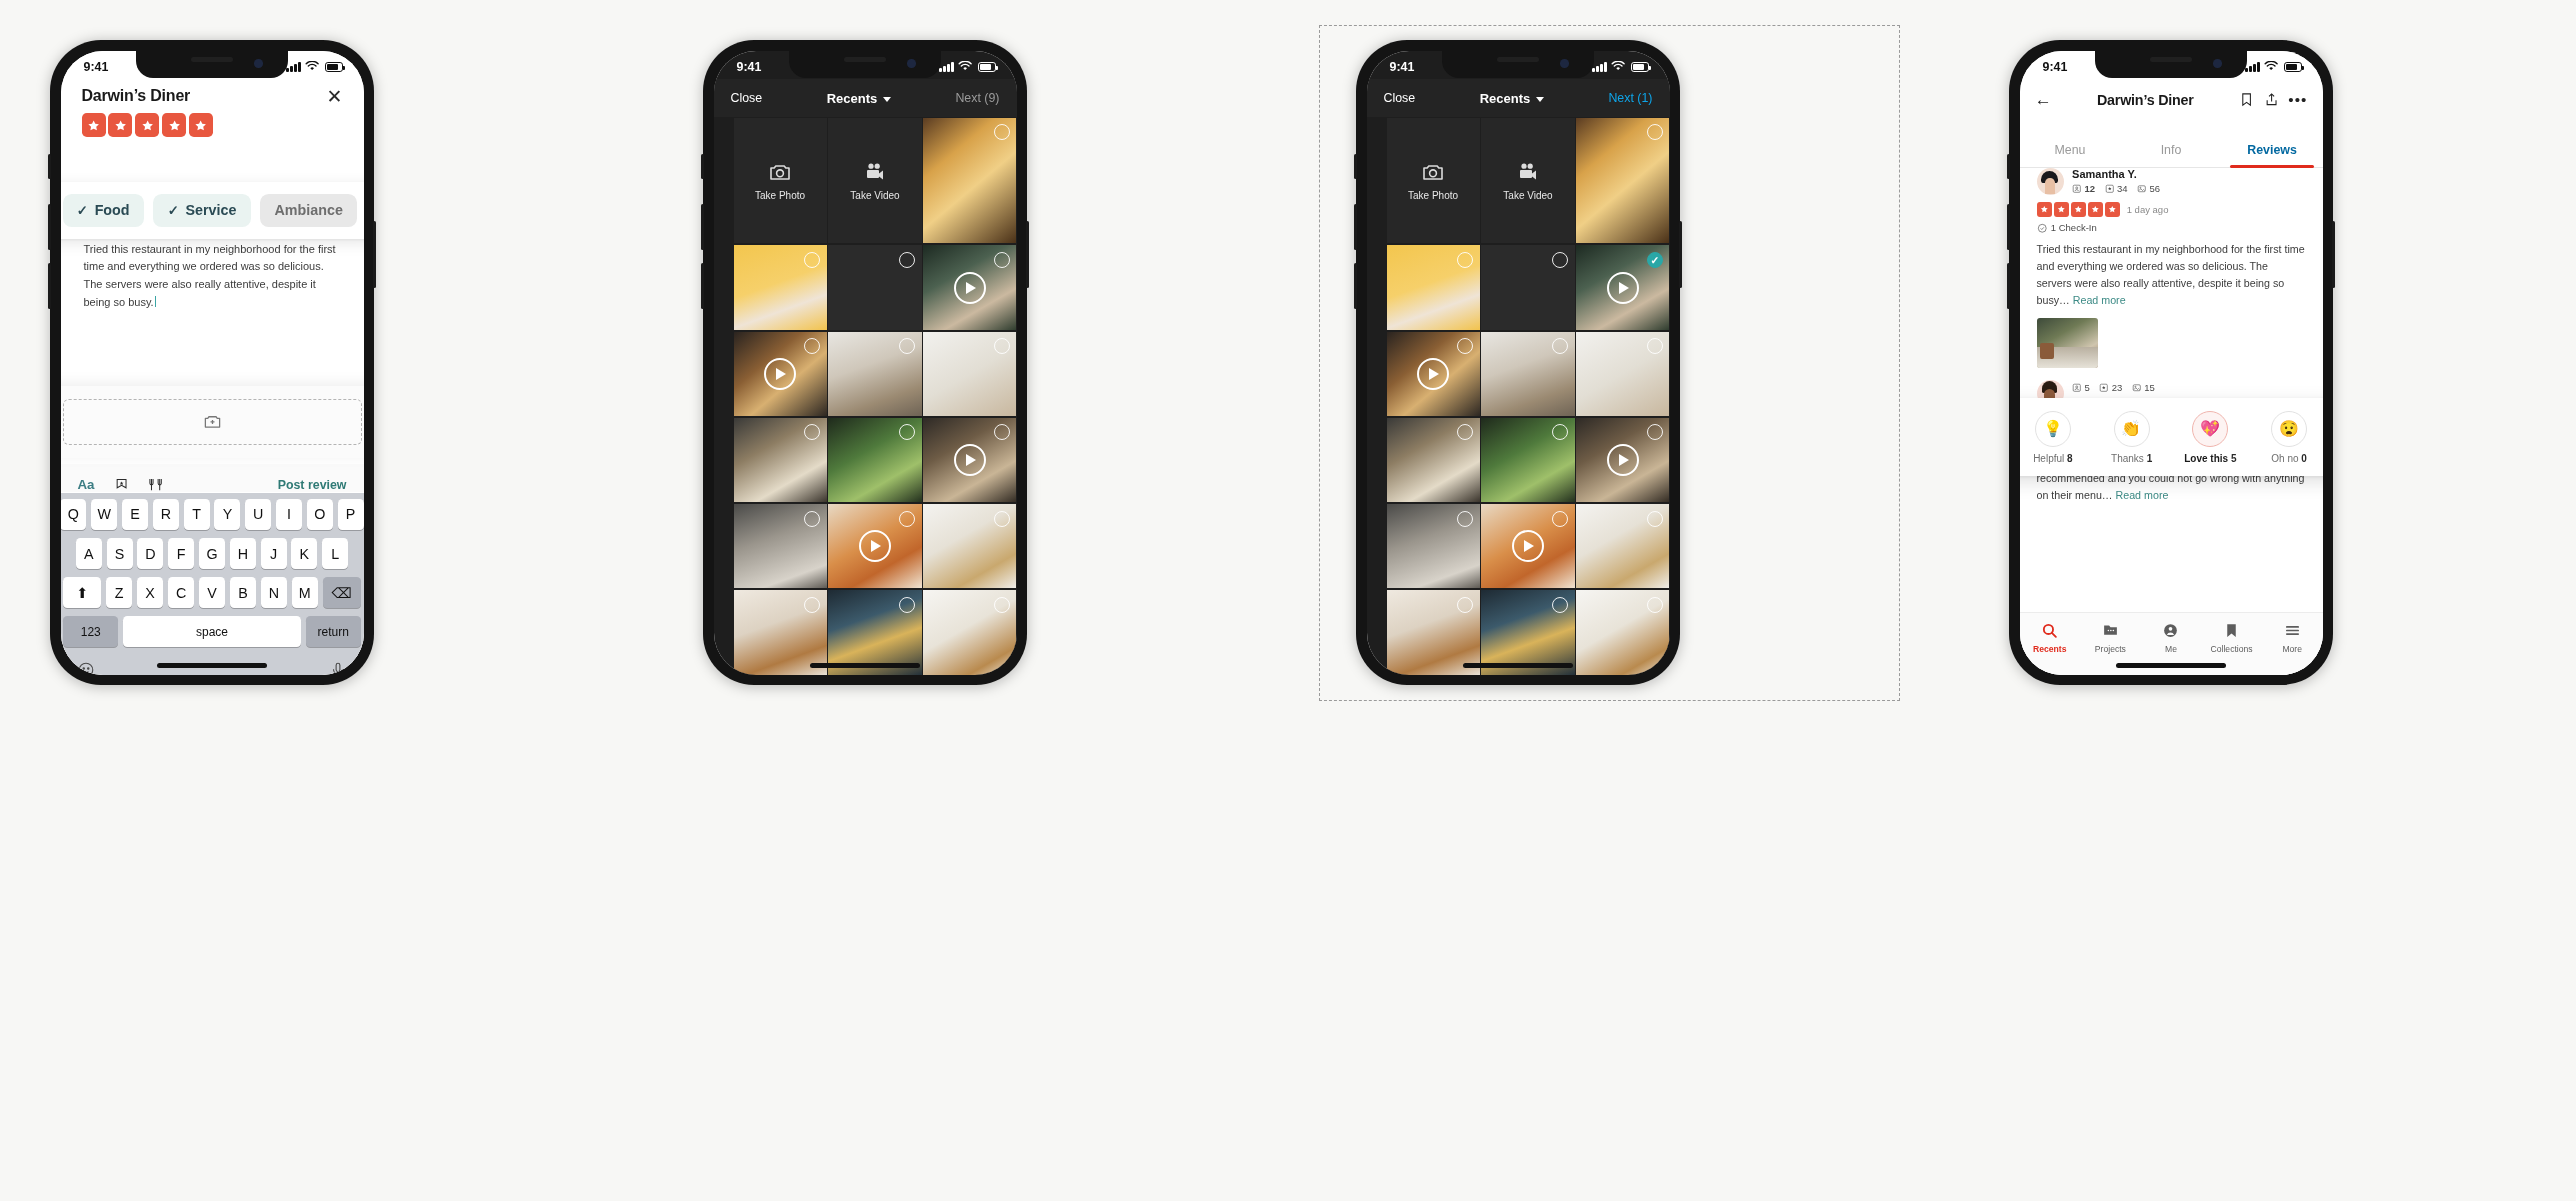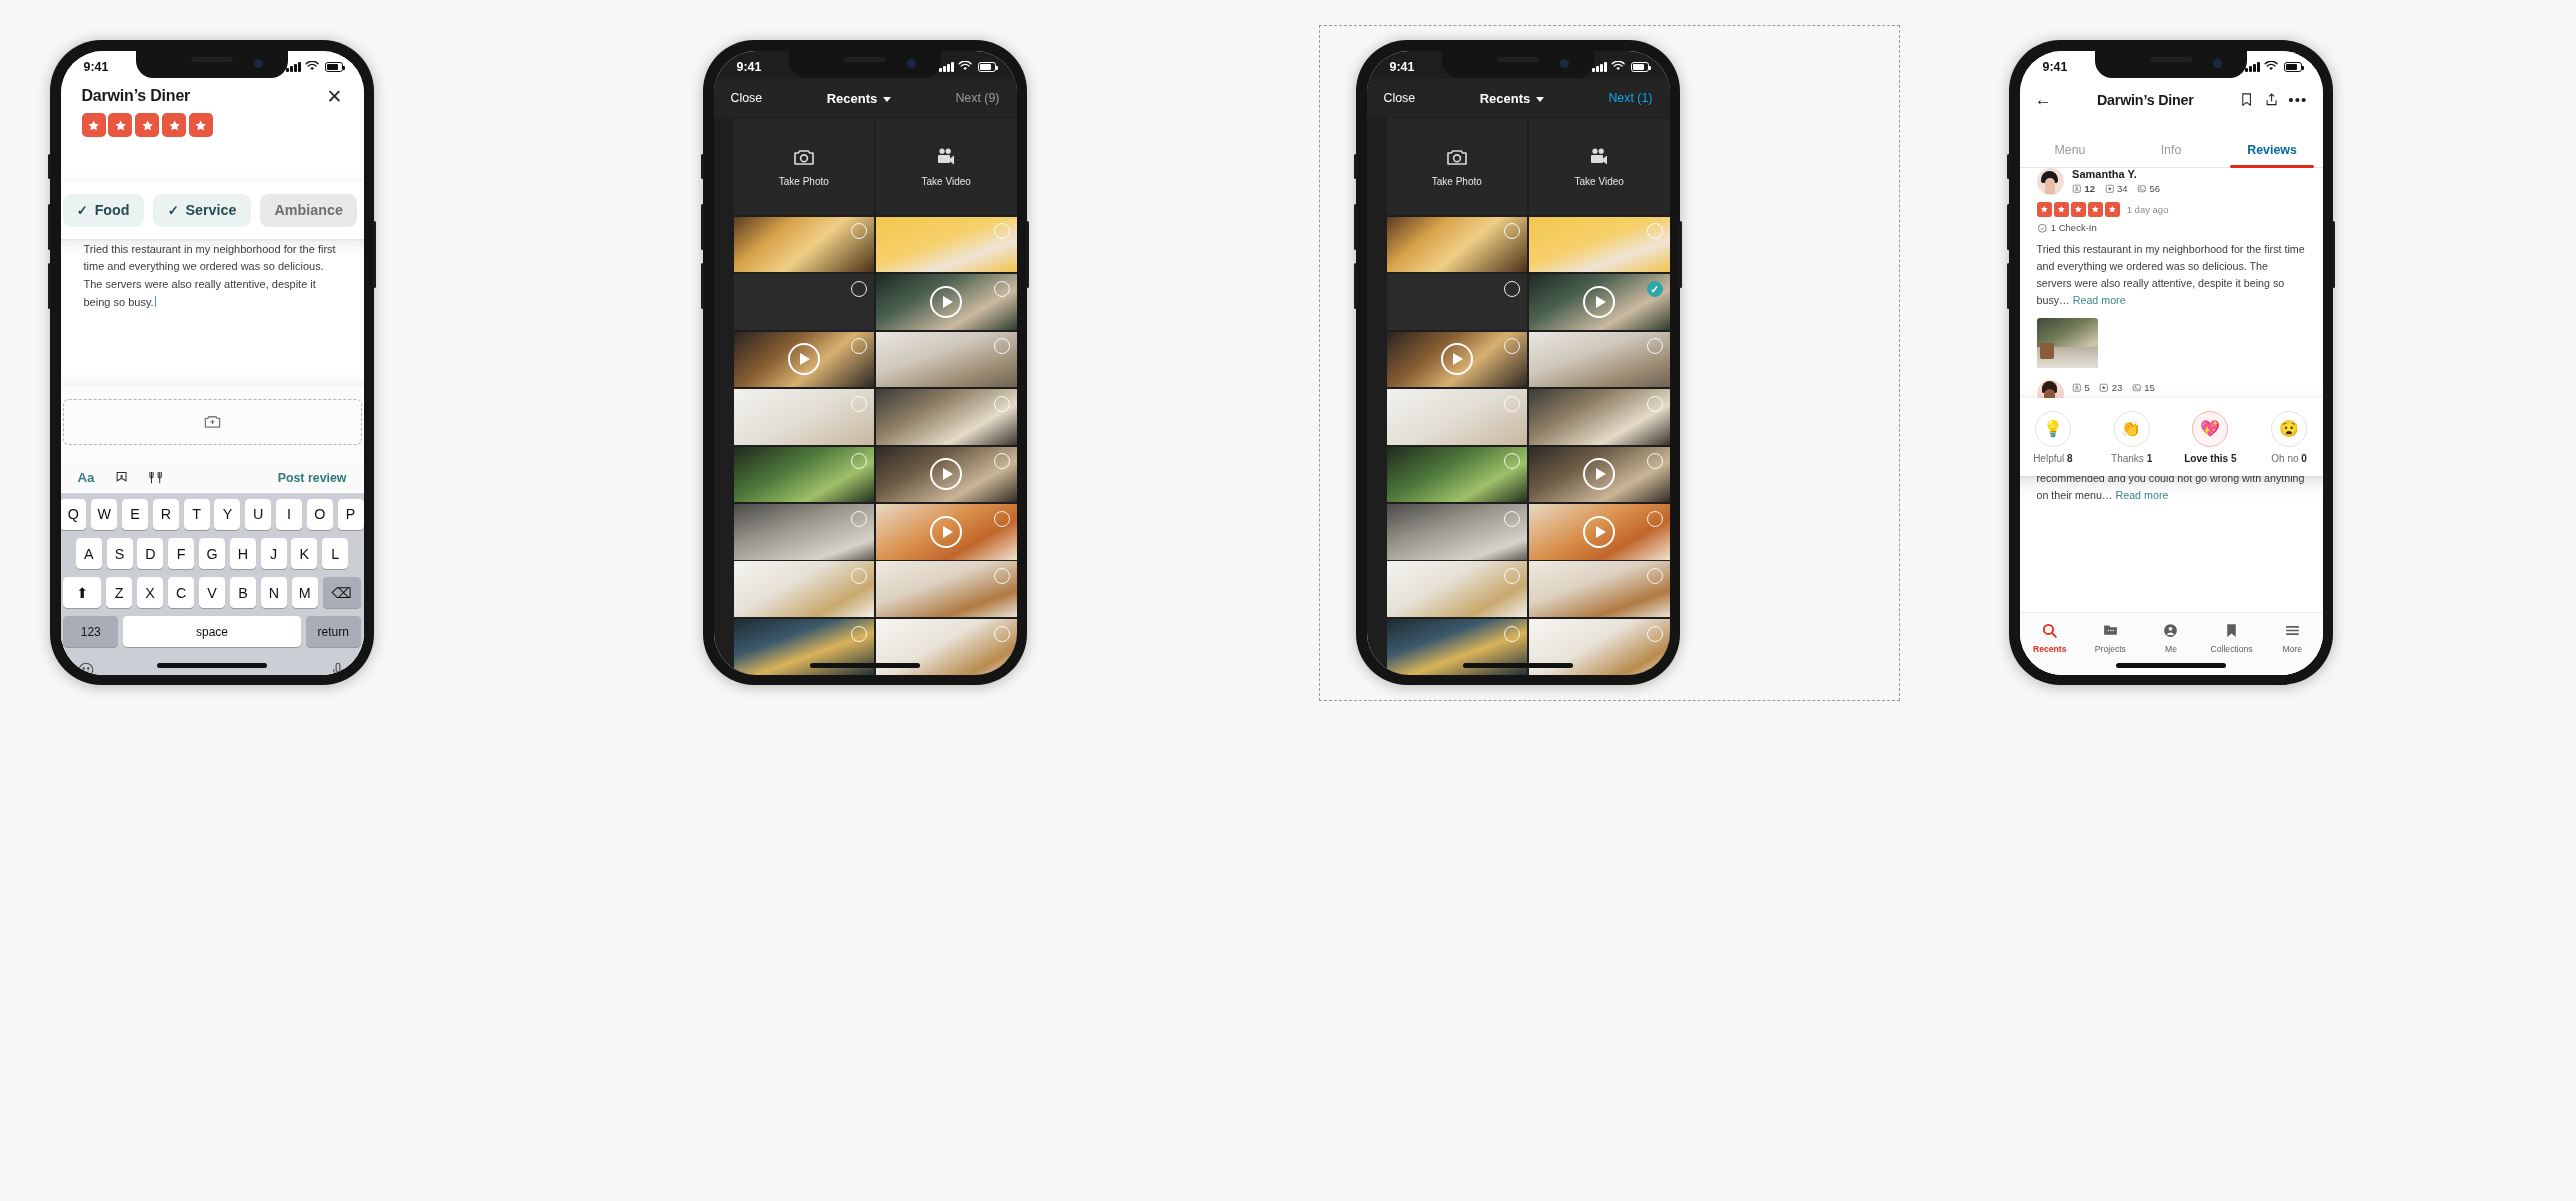--- a/index.html
+++ b/index.html
@@ -94,21 +94,21 @@
            vertical-align:-1px; margin-left:1px; }
 
   .attach-card { position:absolute; left:-23px; right:-23px; top:335px;
     background:#fbfbfb; border-radius:15.2px; padding:13.3px 25px;
     box-shadow:0 -2.9px 13.3px rgba(0,0,0,.07); z-index:18; }
   .attach-drop { border:1.5px dashed #b4b4b4; border-radius:5.7px; height:46px;
     display:flex; align-items:center; justify-content:center; }
   .attach-drop svg { width:19px;height:19px;stroke:#777;fill:none;stroke-width:1.6; }
 
   .fmt-bar { position:absolute; left:0; right:0; top:413px; height:28.6px; background:#fafafa;
-    display:flex; align-items:center; padding:0 17px; gap:19px; z-index:10; }
+    display:flex; align-items:flex-end; padding:0 17px; gap:19px; z-index:10; }
   .fmt-bar .aa { color:#3c7d83; font-size:13.3px; font-weight:700; }
   .fmt-bar svg { width:15.2px;height:15.2px;stroke:#2b2b2b;fill:none;stroke-width:1.6; }
   .post-review { margin-left:auto; color:#2f7a75; font-size:12.4px; font-weight:700; }
 
   .kb { position:absolute; left:0; right:0; bottom:0; top:442px;
         background:#cbced4; padding:6.7px 2.9px 0 2.9px; }
   .kb-row { display:flex; justify-content:center; gap:4.8px; margin-bottom:8.6px; }
   .key { background:#fff; border-radius:4.3px; height:30.5px; min-width:26px; flex:1;
          display:flex; align-items:center; justify-content:center;
          font-size:14.3px; color:#111; box-shadow:0 1px 0 rgba(0,0,0,.25); }
@@ -130,21 +130,21 @@
   .pp { position:absolute; inset:0; background:#1e1e1e; }
   .pp-nav { position:absolute; top:28.6px; left:0; right:0; height:38px; background:#242424;
             display:flex; align-items:center; justify-content:space-between;
             padding:0 17px; color:#fff; font-size:12.4px; z-index:30; }
   .pp-nav .mid { display:flex; align-items:center; gap:5.7px; font-weight:700; font-size:13px; }
   .pp-nav .chev { width:0;height:0;border-left:4.8px solid transparent;border-right:4.8px solid transparent;
                   border-top:5.7px solid #fff; margin-top:1.9px; }
   .pp-nav .next { color:#9b9b9b; }
   .pp-nav .next.active { color:#0ea5e9; }
   .pp-grid { position:absolute; top:67px; left:0; right:0; bottom:0;
-             display:grid; grid-template-columns:repeat(2,1fr); gap:1.9px; background:#1e1e1e;margin-left:20px; }
+             display:grid; grid-template-columns:repeat(3,1fr); gap:1.9px; background:#1e1e1e;margin-left:20px; }
   .cell { position:relative; overflow:hidden; background:#2b2b2b; }
   .cell.capture { display:flex; flex-direction:column; align-items:center; justify-content:center; gap:6.7px;
                   background:#272727; color:#e8e8e8; font-size:10px; grid-row:span 1;}
   .cell.capture svg { width:24px;height:24px;stroke:#dcdcdc;fill:none;stroke-width:1.6; }
   .sel { position:absolute; top:6.7px; right:6.7px; width:16px;height:16px;border-radius:50%;
          border:1.5px solid rgba(255,255,255,.9); }
   .sel.checked { background:#2aa7a7; border-color:#2aa7a7;
                  display:flex;align-items:center;justify-content:center; }
   .sel.checked::after { content:"✓"; color:#fff; font-size:10.5px; font-weight:700; line-height:1;}
   .play { position:absolute; top:50%; left:50%; transform:translate(-50%,-50%);

